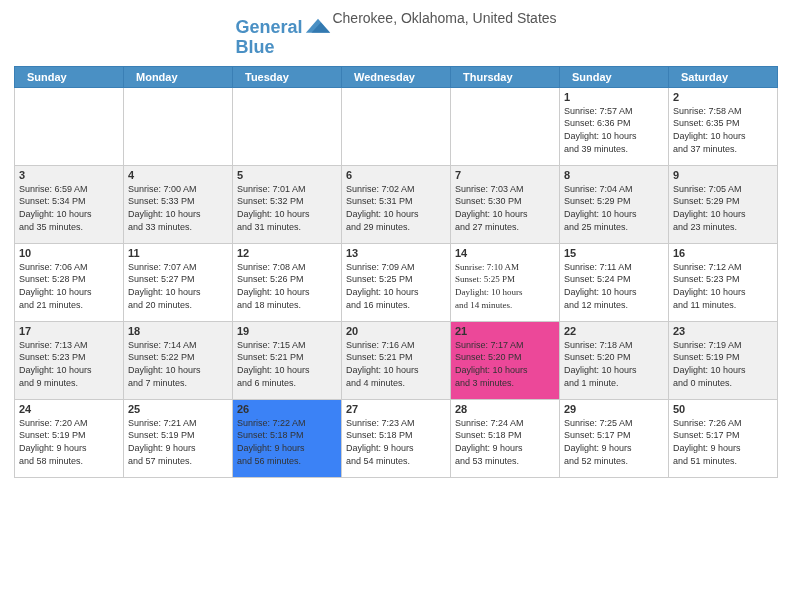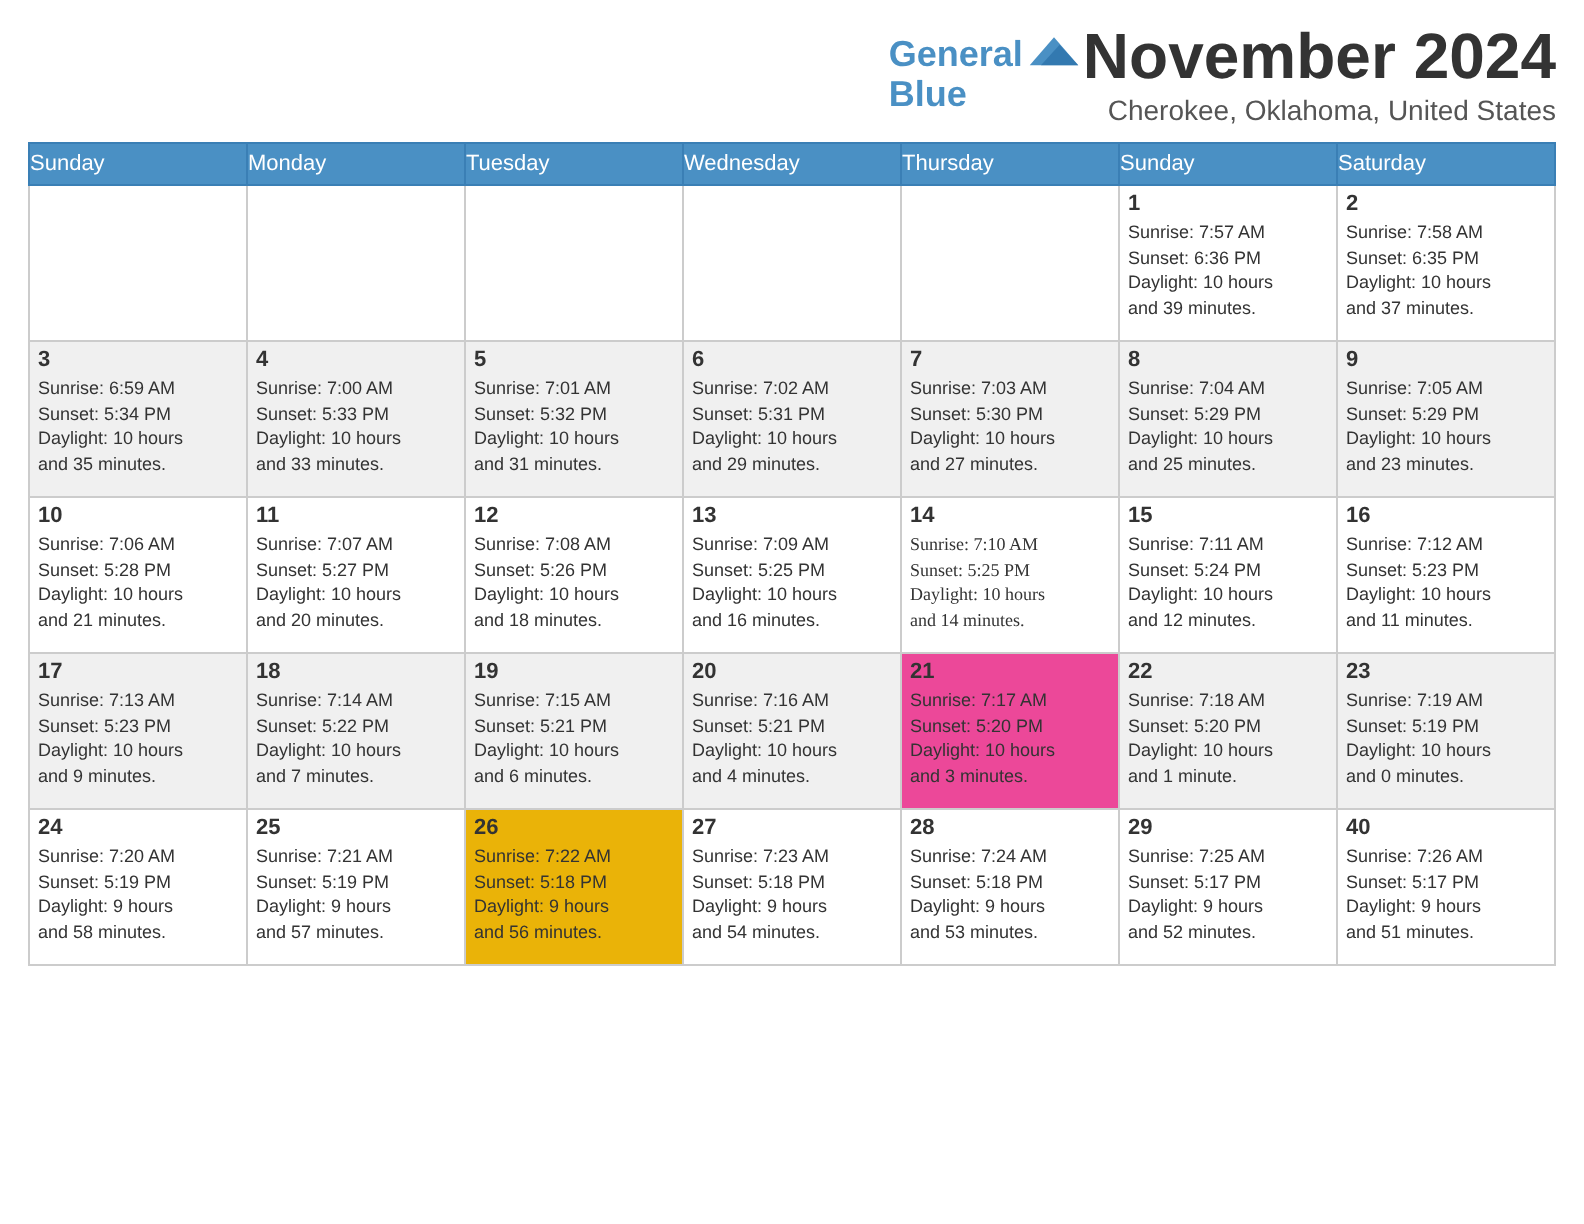--- a/index.html
+++ b/index.html
@@ -10,21 +10,21 @@
       background: #fff;
       overflow: hidden;
     }
     .container {
       width: 792px;
       height: 612px;
       padding: 10px 14px;
     }
     .header {
       display: flex;
-      justify-content: flex-end;
+      justify-content: center;
       align-items: flex-start;
       margin-bottom: 8px;
     }
     .logo {
       display: flex;
       align-items: center;
       margin-top: 4px;
     }
     .logo-text {
       font-size: 18px;
@@ -54,22 +54,22 @@
     }
     .calendar {
       width: 100%;
       border-collapse: collapse;
       table-layout: fixed;
     }
     .calendar th {
       background-color: #4a90c4;
       color: #fff;
       font-size: 11px;
-      font-weight: normal;
-      padding: 4px 0;
+      font-weight: bold;
+      padding: 4px 12px;
       text-align: left;
       border: 1px solid #3a7fb5;
     }
     .calendar td {
       border: 1px solid #ccc;
       vertical-align: top;
       padding: 3px 4px;
       font-size: 9.5px;
       color: #333;
       height: 78px;
@@ -110,21 +110,20 @@
           </span>
           <svg class="logo-icon" viewBox="0 0 30 30">
             <polygon points="2,20 15,5 28,20" fill="#4a90c4"></polygon>
             <polygon points="8,20 18,9 28,20" fill="#2a6fa8" opacity="0.7"></polygon>
           </svg>
         </div>
         <span class="logo-text" style="color:#4a90c4; margin-top:-4px;">Blue</span>
       </div>
     </div>
     <div class="title-block">
-      <div class="month-title">November 2024</div>
       <div class="location">Cherokee, Oklahoma, United States</div>
     </div>
   </div>
 
   <table class="calendar">
     <thead>
       <tr>
       <th>Sunday</th>
           <th>Monday</th>
           <th>Tuesday</th>
@@ -317,21 +316,21 @@
 Daylight: 9 hours
 and 58 minutes.</div>
           </td>
           <td style="background: rgb(255, 255, 255);">
             <span class="day-num">25</span>
             <div class="day-info" style="white-space: pre-line;">Sunrise: 7:21 AM
 Sunset: 5:19 PM
 Daylight: 9 hours
 and 57 minutes.</div>
           </td>
-          <td style="background: #eab308;">
+          <td style="background: #3b82f6;">
             <span class="day-num">26</span>
             <div class="day-info" style="white-space: pre-line;">Sunrise: 7:22 AM
 Sunset: 5:18 PM
 Daylight: 9 hours
 and 56 minutes.</div>
           </td>
           <td style="background: rgb(255, 255, 255);">
             <span class="day-num">27</span>
             <div class="day-info" style="white-space: pre-line;">Sunrise: 7:23 AM
 Sunset: 5:18 PM
@@ -346,21 +345,21 @@
 and 53 minutes.</div>
           </td>
           <td style="background: rgb(255, 255, 255);">
             <span class="day-num">29</span>
             <div class="day-info" style="white-space: pre-line;">Sunrise: 7:25 AM
 Sunset: 5:17 PM
 Daylight: 9 hours
 and 52 minutes.</div>
           </td>
           <td style="background: rgb(255, 255, 255);">
-            <span class="day-num">40</span>
+            <span class="day-num">50</span>
             <div class="day-info" style="white-space: pre-line;">Sunrise: 7:26 AM
 Sunset: 5:17 PM
 Daylight: 9 hours
 and 51 minutes.</div>
           </td>
         </tr>
       </tbody>
   </table>
 </div>
 

